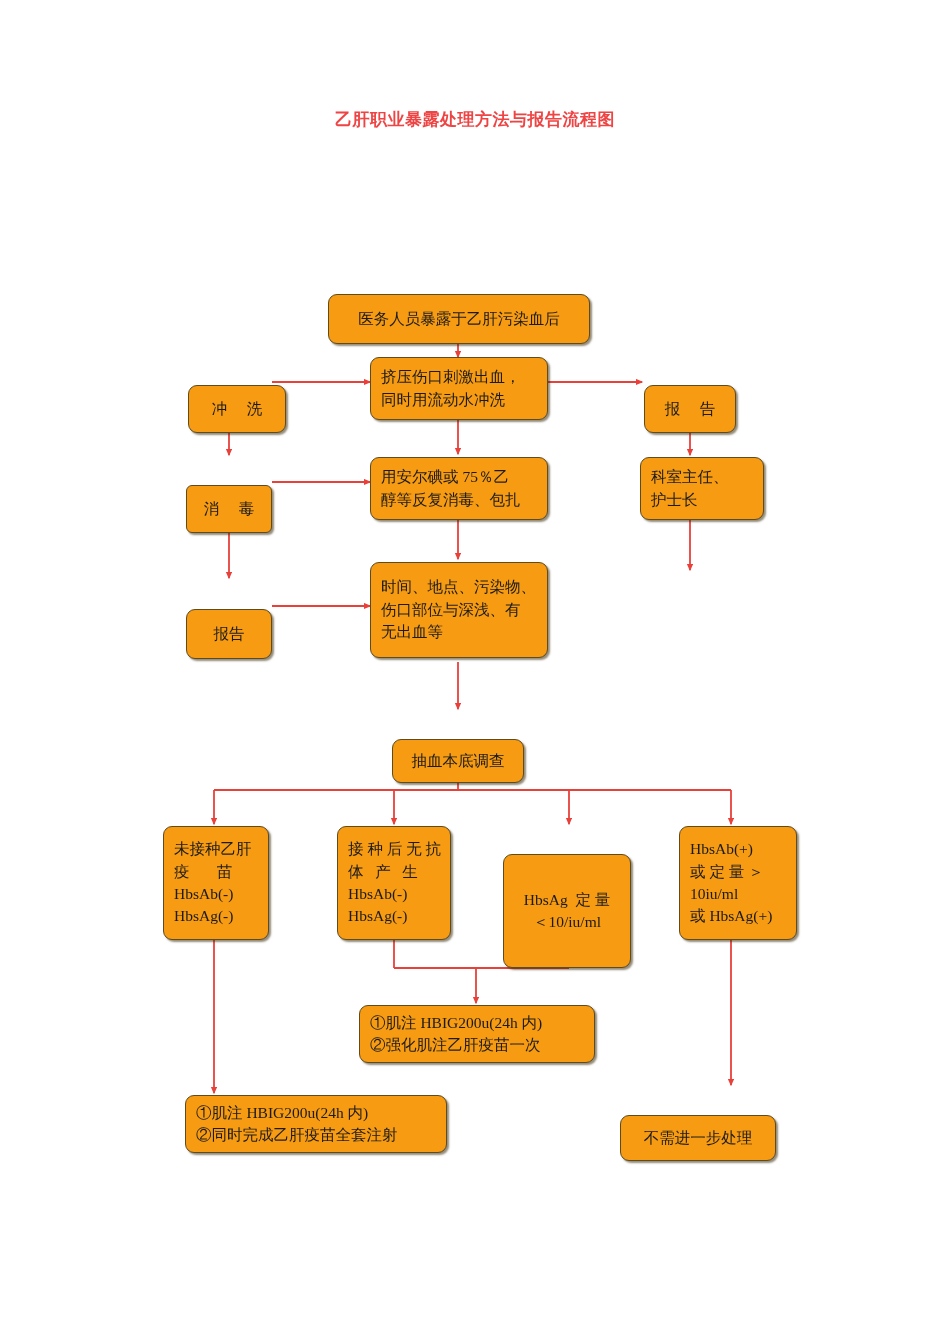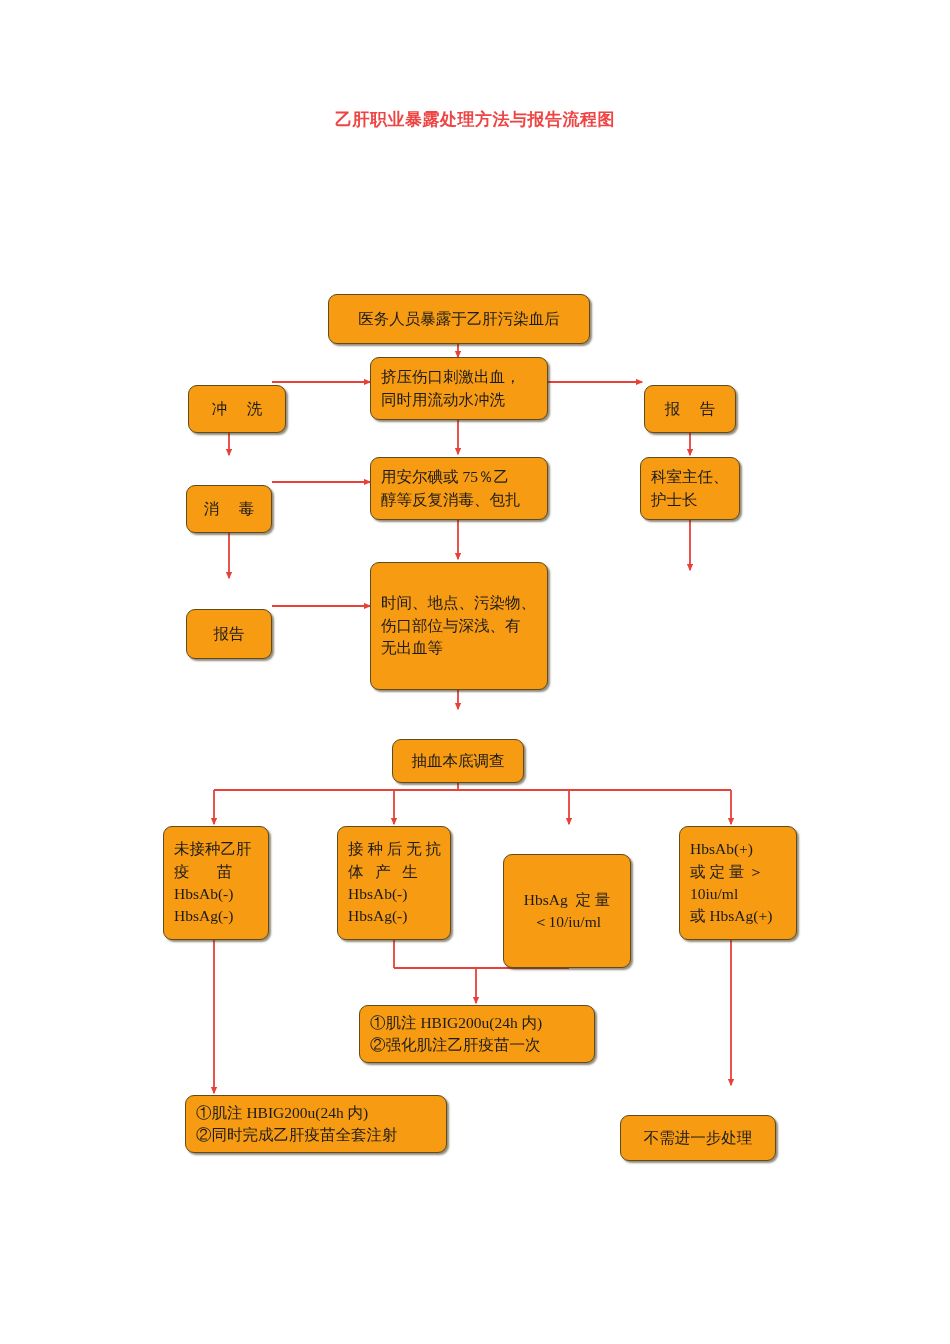--- a/index.html
+++ b/index.html
@@ -117,49 +117,49 @@
   </svg>
 
   <div class="node center-text" style="left:328px; top:266px; width:262px; height:50px;">
     <span class="line">医务人员暴露于乙肝污染血后</span>
   </div>
 
   <div class="node center-text" style="left:188px; top:357px; width:98px; height:48px;">
     <span class="line">冲     洗</span>
   </div>
 
-  <div class="node center-text" style="left:186px; top:457px; width:86px; height:48px;">
+  <div class="node center-text" style="left:186px; top:457px; width:86px; height:48px;border-radius:6px;">
     <span class="line">消     毒</span>
   </div>
 
   <div class="node center-text" style="left:186px; top:581px; width:86px; height:50px;">
     <span class="line">报告</span>
   </div>
 
   <div class="node" style="left:370px; top:357px; width:178px; height:63px;">
     <span class="line">挤压伤口刺激出血，</span>
     <span class="line">同时用流动水冲洗</span>
   </div>
 
   <div class="node" style="left:370px; top:457px; width:178px; height:63px;">
     <span class="line">用安尔碘或 75％乙</span>
     <span class="line">醇等反复消毒、包扎</span>
   </div>
 
-  <div class="node" style="left:370px; top:562px; width:178px; height:128px;">
+  <div class="node" style="left:370px; top:562px; width:178px; height:96px;">
     <span class="line">时间、地点、污染物、</span>
     <span class="line">伤口部位与深浅、有</span>
     <span class="line">无出血等</span>
   </div>
 
   <div class="node center-text" style="left:644px; top:357px; width:92px; height:48px;">
     <span class="line">报     告</span>
   </div>
 
-  <div class="node" style="left:640px; top:457px; width:100px; height:63px;">
+  <div class="node" style="left:640px; top:457px; width:124px; height:63px;">
     <span class="line">科室主任、</span>
     <span class="line">护士长</span>
   </div>
 
 
   <div class="node center-text" style="left:392px; top:711px; width:132px; height:44px;">
     <span class="line">抽血本底调查</span>
   </div>
 
   <div class="node" style="left:163px; top:826px; width:106px; height:114px;">

